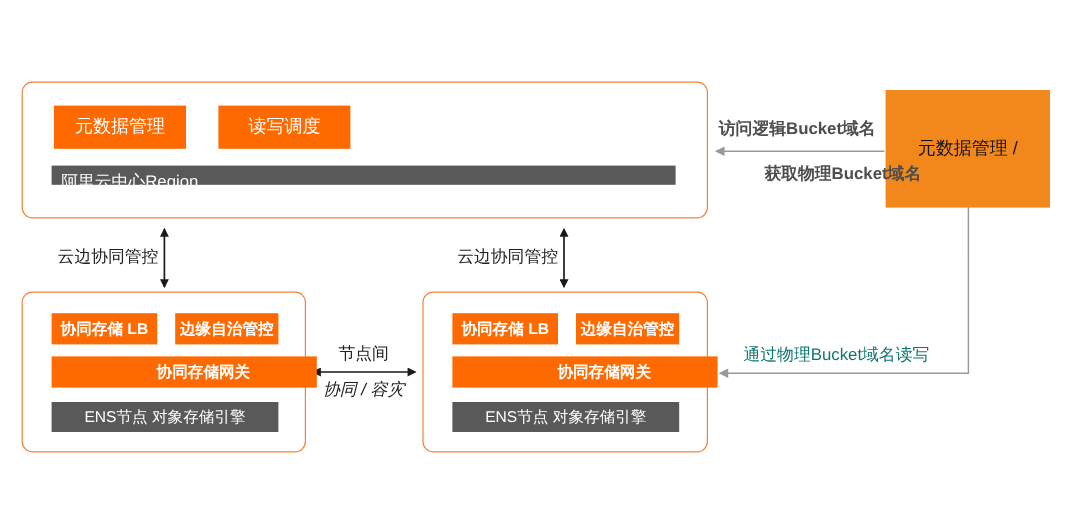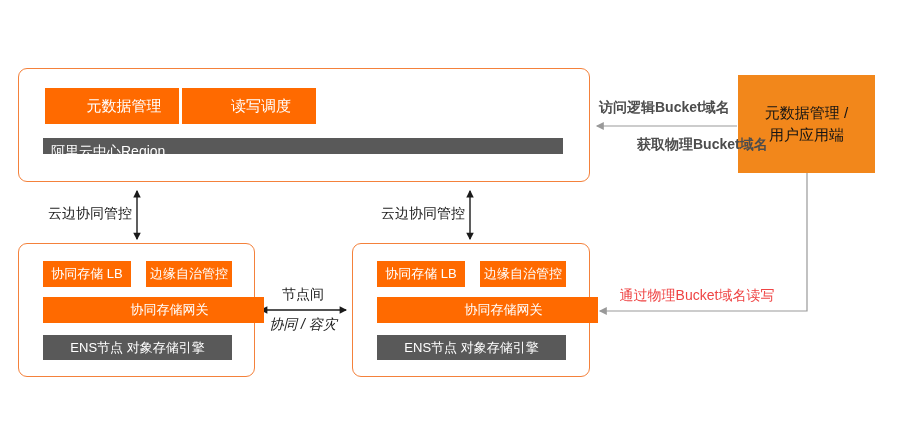--- a/index.html
+++ b/index.html
@@ -8,50 +8,50 @@
     font-family:"Liberation Sans","DejaVu Sans",sans-serif;overflow:hidden;
   }
   .overlay{position:absolute;left:0;top:0;width:897px;height:421px;pointer-events:none;}
   .container-box{
     position:absolute;background:#fff;border:1.5px solid #F4813B;border-radius:9px;
     box-sizing:border-box;
   }
   .region-box{left:18px;top:68px;width:572px;height:114px;}
   .module{
     position:absolute;top:19px;width:110px;height:36px;background:#FF6A00;color:#fff;
-    font-size:15px;line-height:36px;text-align:center;padding-left:24px;
+    font-size:15px;line-height:36px;text-align:center;
   }
   .region-bar{
     position:absolute;left:24px;top:69px;width:520px;height:16px;background:#595959;
     color:#fff;font-size:14px;line-height:26px;padding-left:8px;box-sizing:border-box;
   }
   .user-box{
     position:absolute;left:738px;top:75px;width:137px;height:98px;background:#F2871B;
     color:#141414;font-size:15px;line-height:22px;text-align:center;
     display:flex;flex-direction:column;justify-content:center;
   }
   .edge-box{top:243px;width:237px;height:134px;padding:17px 0 0 24px;}
   .edge-left{left:18px;}
   .edge-right{left:352px;width:238px;}
   .chip-row{display:flex;gap:15px;}
   .chip{
     height:26px;line-height:26px;background:#FF6A00;color:#fff;font-size:13px;
-    text-align:center;white-space:nowrap;
+    text-align:center;white-space:nowrap;font-weight:bold;
   }
   .chip-lb{width:88px;}
   .chip-autonomy{width:86px;}
   .chip-gateway{width:189px;margin-top:10px;padding-left:32px;}
   .engine-bar{
     width:189px;height:25px;margin-top:12px;background:#595959;color:#fff;
     font-size:13px;line-height:25px;text-align:center;white-space:nowrap;
   }
   .lbl{position:absolute;font-size:14px;line-height:17px;text-align:center;white-space:nowrap;}
   .lbl-dark{color:#4D4D4D;font-weight:bold;}
   .lbl-black{color:#212121;}
-  .lbl-gray{color:#ef4444;}
+  .lbl-gray{color:#0f766e;}
 </style>
 </head>
 <body>
 
 <div class="canvas">
 
   <svg class="overlay" viewBox="0 0 897 421">
     <defs>
       <marker id="arrB" viewBox="0 0 10 10" refX="8.5" refY="5" markerWidth="8" markerHeight="7.5" orient="auto-start-reverse" markerUnits="userSpaceOnUse">
         <path d="M0,0 L10,5 L0,10 Z" fill="#1A1A1A"></path>
@@ -68,21 +68,20 @@
   </svg>
 
   <div class="container-box region-box">
     <div class="module" style="left:26px">元数据管理</div>
     <div class="module" style="left:163px">读写调度</div>
     <div class="region-bar">阿里云中心Region</div>
   </div>
 
   <div class="user-box">
     <div>元数据管理 /</div>
-    <div>用户应用端</div>
   </div>
 
   <div class="container-box edge-box edge-left">
     <div class="chip-row">
       <div class="chip chip-lb">协同存储 LB</div>
       <div class="chip chip-autonomy">边缘自治管控</div>
     </div>
     <div class="chip chip-gateway">协同存储网关</div>
     <div class="engine-bar">ENS节点 对象存储引擎</div>
   </div>

